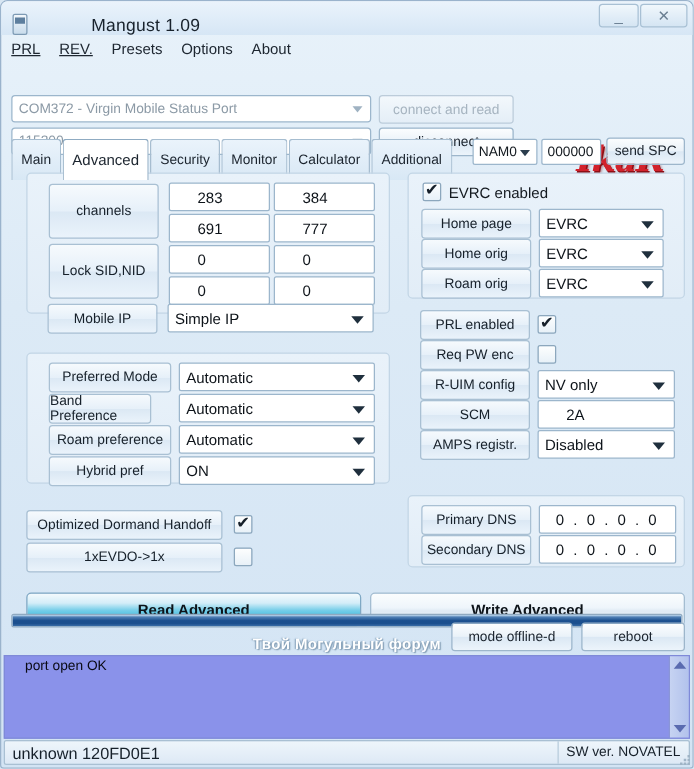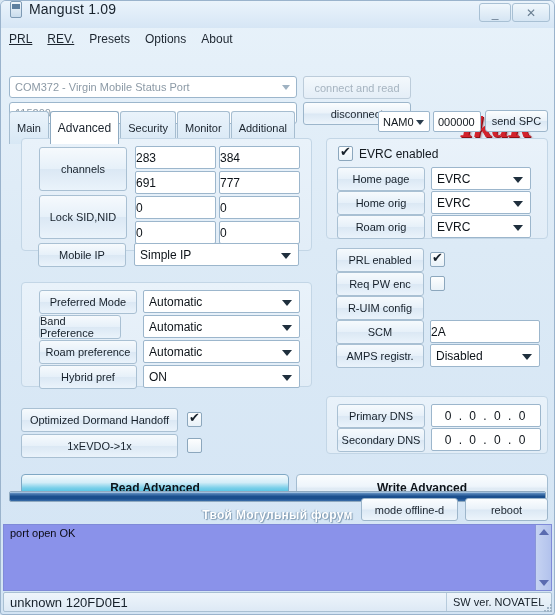--- a/index.html
+++ b/index.html
@@ -14,21 +14,21 @@
     position:relative; width:555px; height:615px;
     background:linear-gradient(180deg,#e8f2fa 0%,#dceaf6 40%,#d3e4f4 100%);
     border:1px solid #9ab3cc;
     border-radius:6px 6px 3px 3px;
   }
   
   .titlebar {
     height:27px; position:relative;
     background:linear-gradient(180deg,#eaf3fb 0%,#dfecf8 55%,#d6e6f5 100%);
     border-radius:5px 5px 0 0;
-    display:flex; align-items:flex-start;
+    display:flex; align-items:flex-end;gap:44px;
   }
   .app-icon {
     width:12px; height:17px; margin-left:9px; margin-right:7px;
     background:linear-gradient(180deg,#f2f7fb,#c9dcec);
     border:1px solid #7d9ab4; border-radius:2px; position:relative;
   }
   .app-icon:after{
     content:""; position:absolute; left:1px; top:2px; right:1px; height:5px;
     background:#5e7f9e;
   }
@@ -114,21 +114,21 @@
   .lbl-btn {
     position:absolute; height:24px;
     background:linear-gradient(180deg,#f6fafd 0%,#e6f0f9 50%,#dbe8f4 51%,#eaf3fb 100%);
     border:1px solid #a9c0d3; border-radius:3px;
     display:flex; align-items:center; justify-content:center;
     font-size:11px; color:#16202a;
   }
   .fld {
     position:absolute; height:23px; background:#fff;
     border:1px solid #9cb6cc; border-radius:2px;
-    display:flex; align-items:center; padding-left:0;
+    display:flex; align-items:center; padding-left:22px;
     font-size:12px; color:#0d1319;
   }
   .fld.center { justify-content:center; padding-left:0; letter-spacing:2px; }
   .sel {
     position:absolute; height:23px; background:#fff;
     border:1px solid #9cb6cc; border-radius:2px;
     display:flex; align-items:center; padding-left:5px;
     font-size:12px; color:#0d1319;
   }
   .sel .arrow {
@@ -177,21 +177,21 @@
     letter-spacing:.3px;
   }
   .mode-btn { position:absolute; left:360px; top:497px; width:97px; height:23px; }
   .reboot-btn { position:absolute; left:464px; top:497px; width:83px; height:23px;text-align:center; }
   
   .logbox {
     position:absolute; left:2px; right:2px; top:523px; height:67px;
     background:#8a92ea; border:1px solid #7f8ad8;
     display:flex;
   }
-  .logtext { flex:1; padding:2px 6px; font-size:11px; color:#0a0a14; }
+  .logtext { flex:1; padding:2px 16px; font-size:11px; color:#0a0a14; }
   .logscroll {
     width:16px; background:linear-gradient(90deg,#c6d3f2,#b2c2ec);
     border-left:1px solid #8a96d8; position:relative;
   }
   .sc-arrow {
     position:absolute; left:3px; width:0; height:0;
     border-left:5px solid transparent; border-right:5px solid transparent;
   }
   .sc-arrow.up { top:4px; border-bottom:6px solid #5a6bb0; }
   .sc-arrow.down { bottom:4px; border-top:6px solid #5a6bb0; }
@@ -244,20 +244,21 @@
     <div class="btn disabled" style="position:absolute; left:302px; top:26px; width:108px; height:23px;">connect and read</div>
     <div class="btn" style="position:absolute; left:302px; top:52px; width:108px; height:23px;">disconnect</div>
     <div class="logo">IkaR</div>
   </div>
 
   <div class="tabstrip">
     <div class="tab">Main</div>
     <div class="tab active">Advanced</div>
     <div class="tab">Security</div>
     <div class="tab">Monitor</div>
+    <div class="tab">Calculator</div>
     <div class="tab">Additional</div>
   </div>
   <div class="nam-combo">
     <span>NAM0</span>
     <span class="arrow"></span>
   </div>
   <div class="spc-field">000000</div>
   <div class="btn spc-btn">send SPC</div>
 
   <div class="content">
@@ -330,20 +331,24 @@
       </div>
     </div>
 
     <div class="lbl-btn" style="left:329px; top:114px; width:88px;">PRL enabled</div>
     <div class="chk on" style="left:423px; top:118px;"></div>
 
     <div class="lbl-btn" style="left:329px; top:138px; width:88px;">Req PW enc</div>
     <div class="chk" style="left:423px; top:142px;"></div>
 
     <div class="lbl-btn" style="left:329px; top:162px; width:88px;">R-UIM config</div>
+    <div class="sel" style="left:423px; top:162px; width:110px;">
+      <span>NV only</span>
+      <span class="arrow"></span>
+    </div>
 
     <div class="lbl-btn" style="left:329px; top:186px; width:88px;">SCM</div>
     <div class="fld" style="left:423px; top:186px; width:110px;">2A</div>
 
     <div class="lbl-btn" style="left:329px; top:210px; width:88px;">AMPS registr.</div>
     <div class="sel" style="left:423px; top:210px; width:110px;">
       <span>Disabled</span>
       <span class="arrow"></span>
     </div>
 

